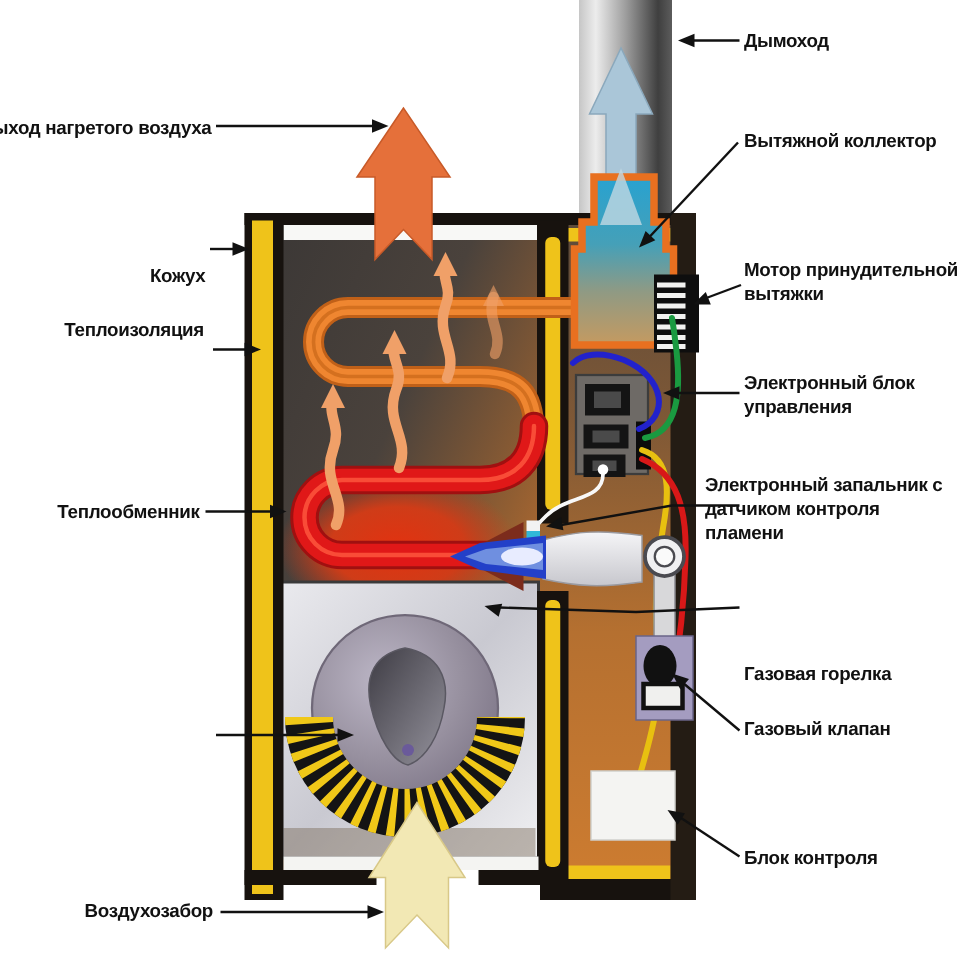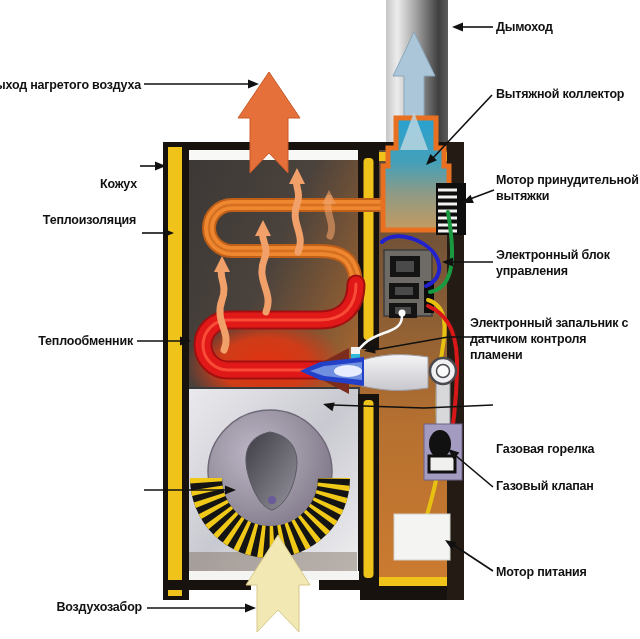--- a/index.html
+++ b/index.html
@@ -240,15 +240,15 @@
 <div class="lbl left" style="right:507px;top:333px;">Теплообменник</div>
 <div class="lbl left" style="right:498px;top:599px;">Воздухозабор</div>
 
 <div class="lbl" style="left:496px;top:19px;">Дымоход</div>
 <div class="lbl" style="left:496px;top:86px;width:145px;">Вытяжной коллектор</div>
 <div class="lbl" style="left:496px;top:172px;width:150px;">Мотор принудительной вытяжки</div>
 <div class="lbl" style="left:496px;top:247px;width:135px;">Электронный блок управления</div>
 <div class="lbl" style="left:470px;top:315px;width:170px;">Электронный запальник с датчиком контроля пламени</div>
 <div class="lbl" style="left:496px;top:397px;margin-top:44px;">Газовая горелка</div>
 <div class="lbl" style="left:496px;top:478px;text-align:right;">Газовый клапан</div>
-<div class="lbl" style="left:496px;top:564px;">Мотор питания</div>
+<div class="lbl" style="left:496px;top:564px;">Блок контроля</div>
 
 </div>
 
 </body></html>

